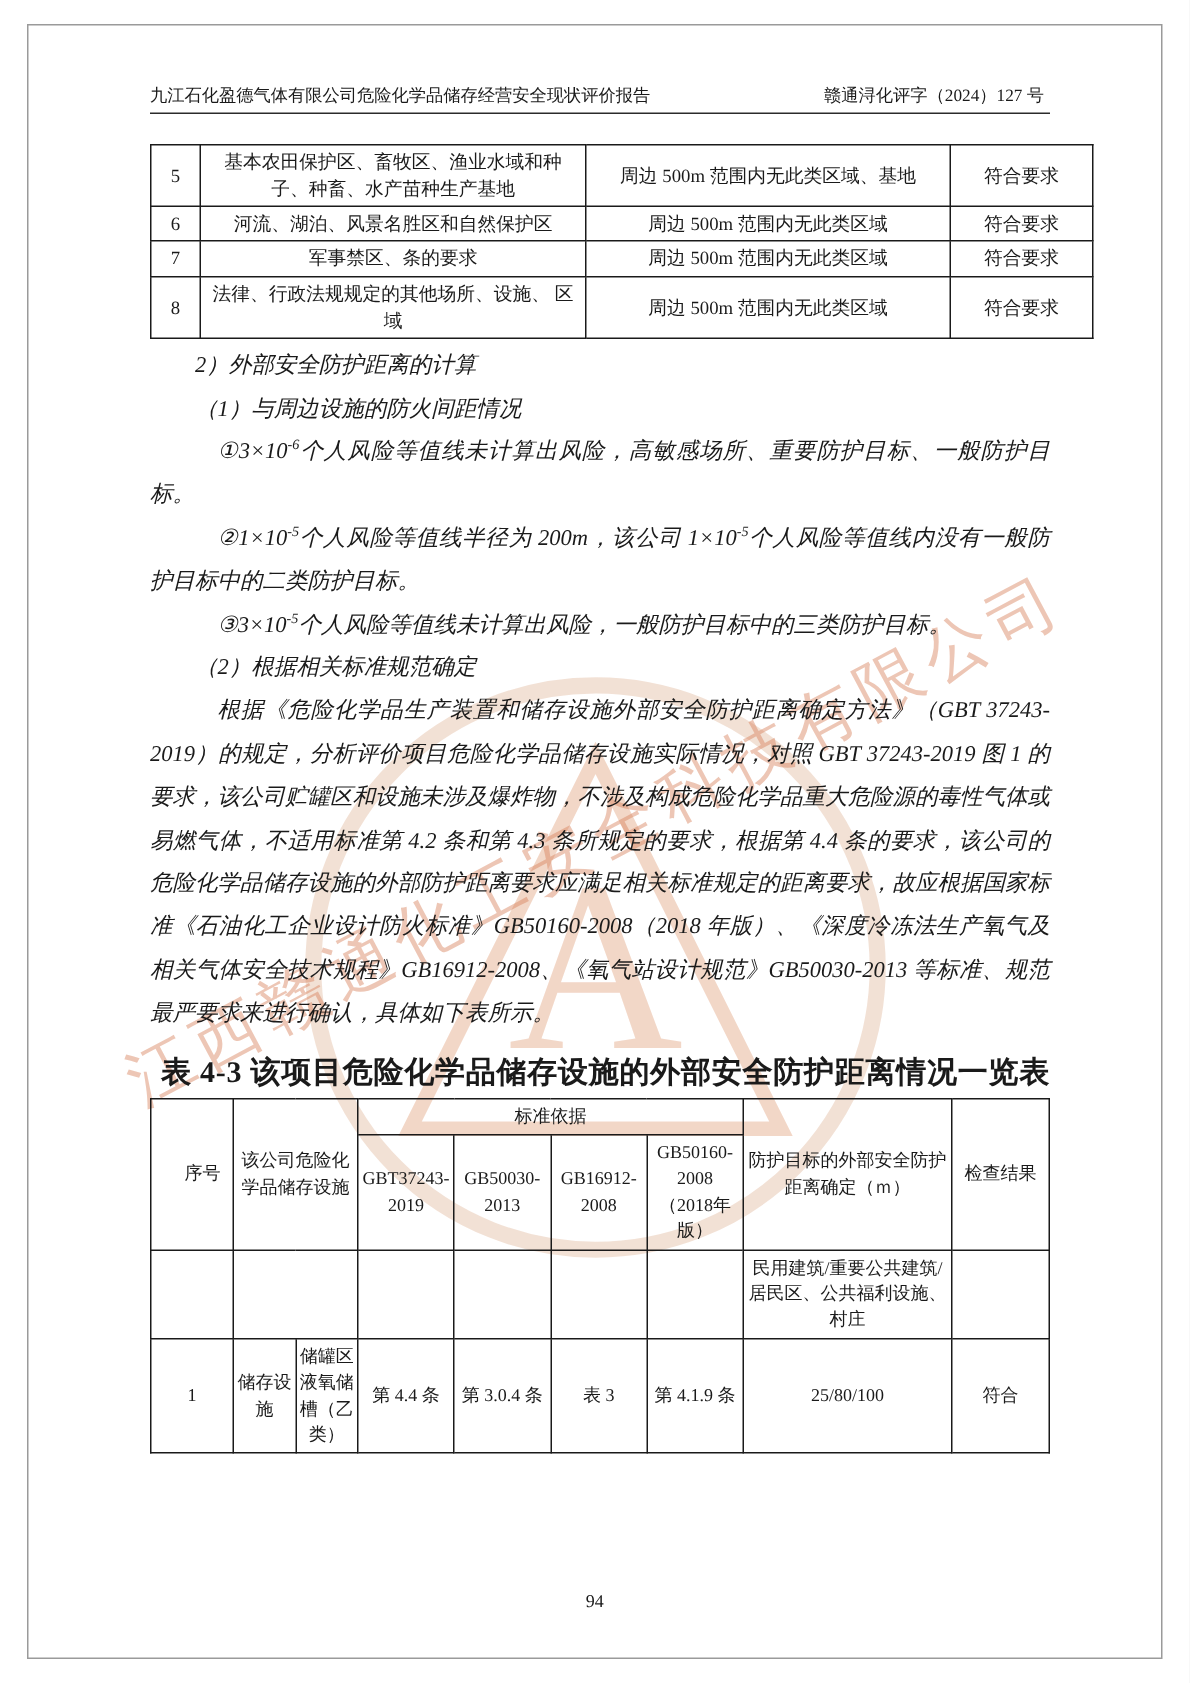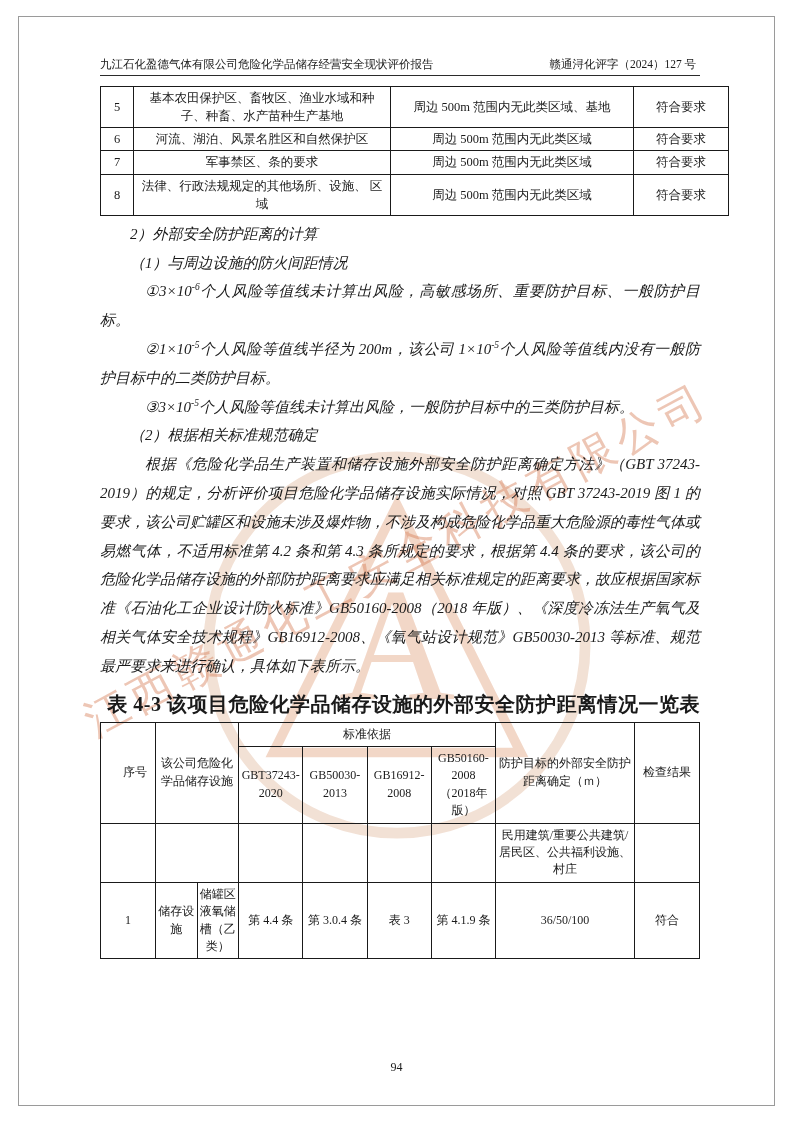--- a/index.html
+++ b/index.html
@@ -35,21 +35,21 @@
   }
   
   .header {
     display: flex;
     justify-content: space-between;
     align-items: flex-end;
     font-size: 11.5px;
     line-height: 1.4;
     border-bottom: 1px solid #2b2b2b;
     padding-bottom: 3px;
-    margin-bottom: 10px;
+    margin-bottom: 20px;
   }
   .header .h-left { white-space: nowrap; }
   .header .h-right { white-space: nowrap; padding-right: 4px;}
 
   table.tbl {
     border-collapse: collapse;
     width: 100%;
     font-size: 12.5px;
     table-layout: fixed;
   }
@@ -196,21 +196,21 @@
     <table class="tbl t2">
       <tbody>
         <tr>
           <td class="col-seq" rowspan="2">序号</td>
           <td class="col-fac" colspan="2" rowspan="2">该公司危险化学品储存设施</td>
           <td colspan="4">标准依据</td>
           <td class="col-target" rowspan="2">防护目标的外部安全防护距离确定（ｍ）</td>
           <td class="col-res" rowspan="2">检查结果</td>
         </tr>
         <tr>
-          <td class="col-std">GBT37243-2020</td>
+          <td class="col-std">GBT37243-2019</td>
           <td class="col-std">GB50030-2013</td>
           <td class="col-std">GB16912-2008</td>
           <td class="col-std">GB50160-2008（2018年版）</td>
         </tr>
         <tr>
           <td></td>
           <td colspan="2"></td>
           <td></td>
           <td></td>
           <td></td>
@@ -219,21 +219,21 @@
           <td></td>
         </tr>
         <tr>
           <td>1</td>
           <td class="col-fac">储存设施</td>
           <td class="col-fac2">储罐区液氧储槽（乙类）</td>
           <td>第 4.4 条</td>
           <td>第 3.0.4 条</td>
           <td>表 3</td>
           <td>第 4.1.9 条</td>
-          <td>36/50/100</td>
+          <td>25/80/100</td>
           <td>符合</td>
         </tr>
       </tbody>
     </table>
 
   </div>
 
   <div class="pagenum">94</div>
 </div>
 

